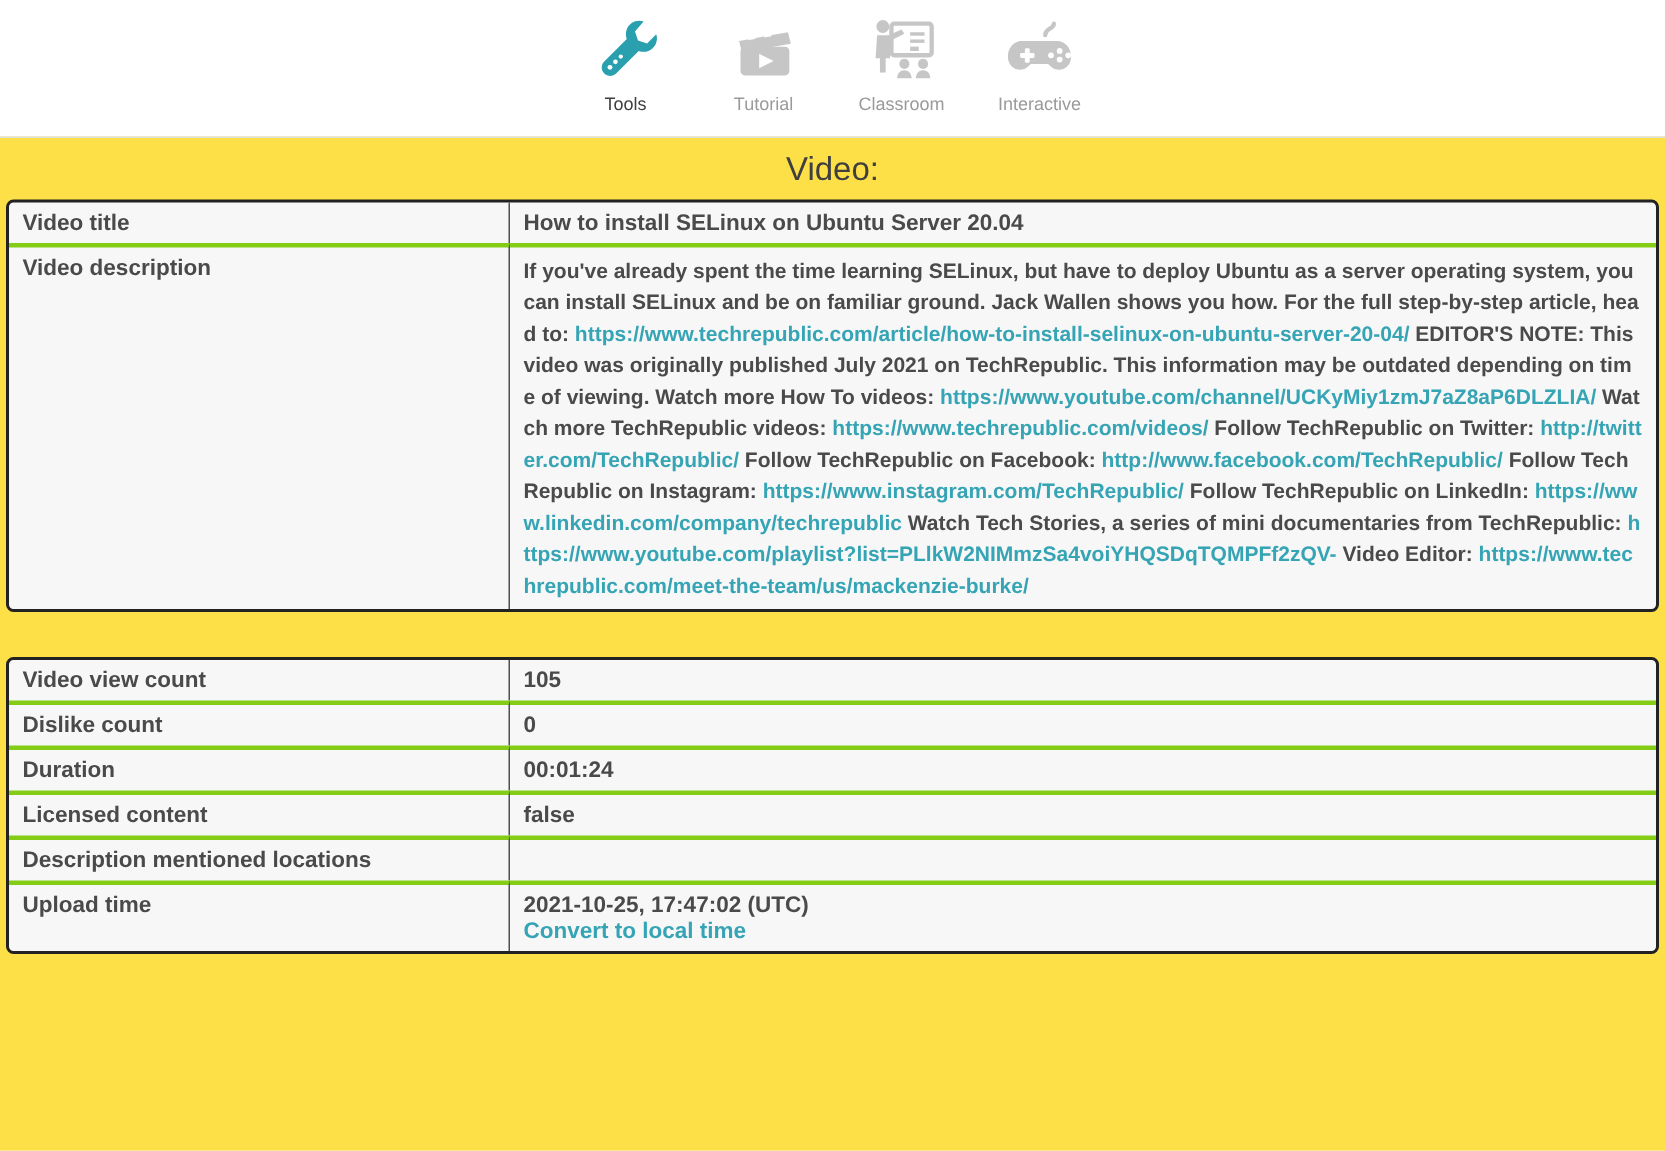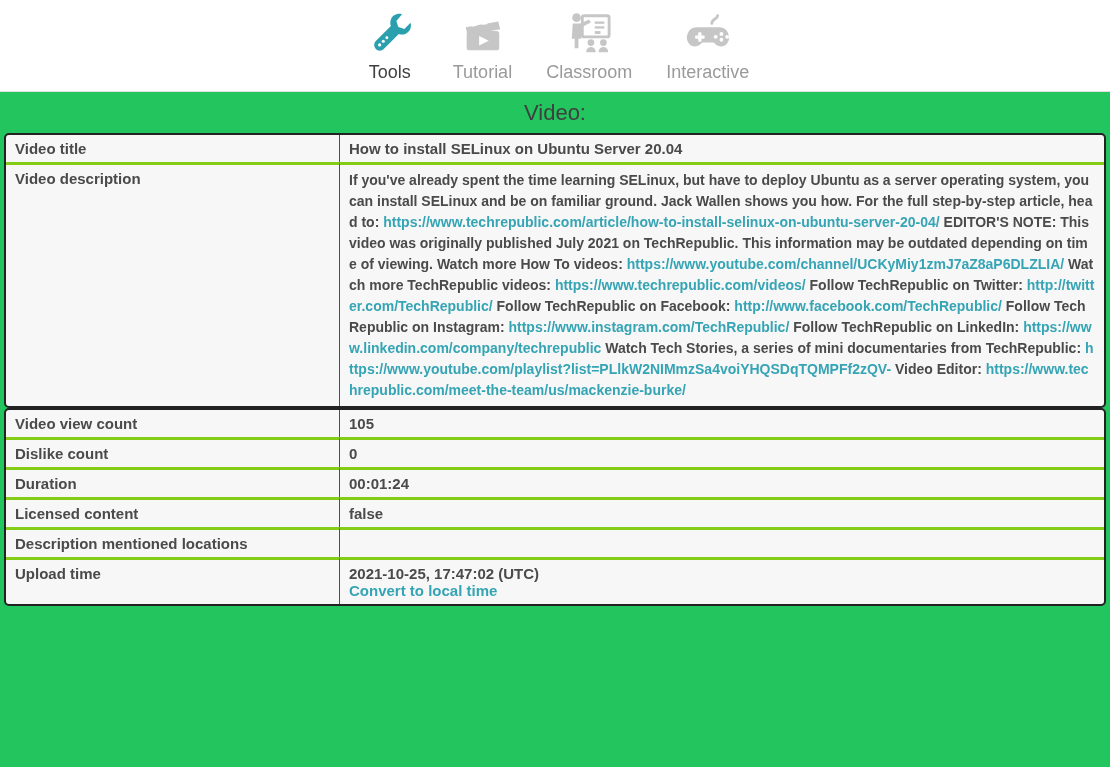--- a/index.html
+++ b/index.html
@@ -32,29 +32,29 @@
     min-width: 58px;
   }
   .nav-item .icon-box {
     height: 50px;
     display: flex;
     align-items: center;
     justify-content: center;
     color: #c6c6c6;
   }
   .nav-item .nav-label {
-    font-size: 18px;
+    font-size: 12px;
     color: #9a9a9a;
   }
   .nav-item.active .icon-box { color: #2aa0af; }
   .nav-item.active .nav-label { color: #3f3f3f; }
 
   
   .content {
-    background: #22c55e;
+    background: #fde047;
     border-top: 1px solid #e0e0e0;
     min-height: 676px;
     padding: 6px 4px 10px 4px;
   }
   h1.page-heading {
     text-align: center;
     font-size: 22px;
     font-weight: 400;
     color: #3f3f3f;
     margin: 2px 0 7px 0;
@@ -65,21 +65,21 @@
     border-collapse: separate;
     border-spacing: 0;
     border: 2px solid #222222;
     border-radius: 5px;
     background: #f7f7f7;
     table-layout: fixed;
     font-weight: bold;
     font-size: 15px;
     color: #4a4a4a;
   }
-  table.info + table.info { margin-top: 0; }
+  table.info + table.info { margin-top: 30px; }
   table.info td {
     padding: 5px 9px;
     vertical-align: top;
     border-top: 3px solid #84cc16;
   }
   table.info tr:first-child td { border-top: none; }
   table.info td.label-col { width: 334px; border-right: 1px solid #4f4f4f; }
   td.desc-cell {
     font-size: 14px;
     line-height: 21px;

